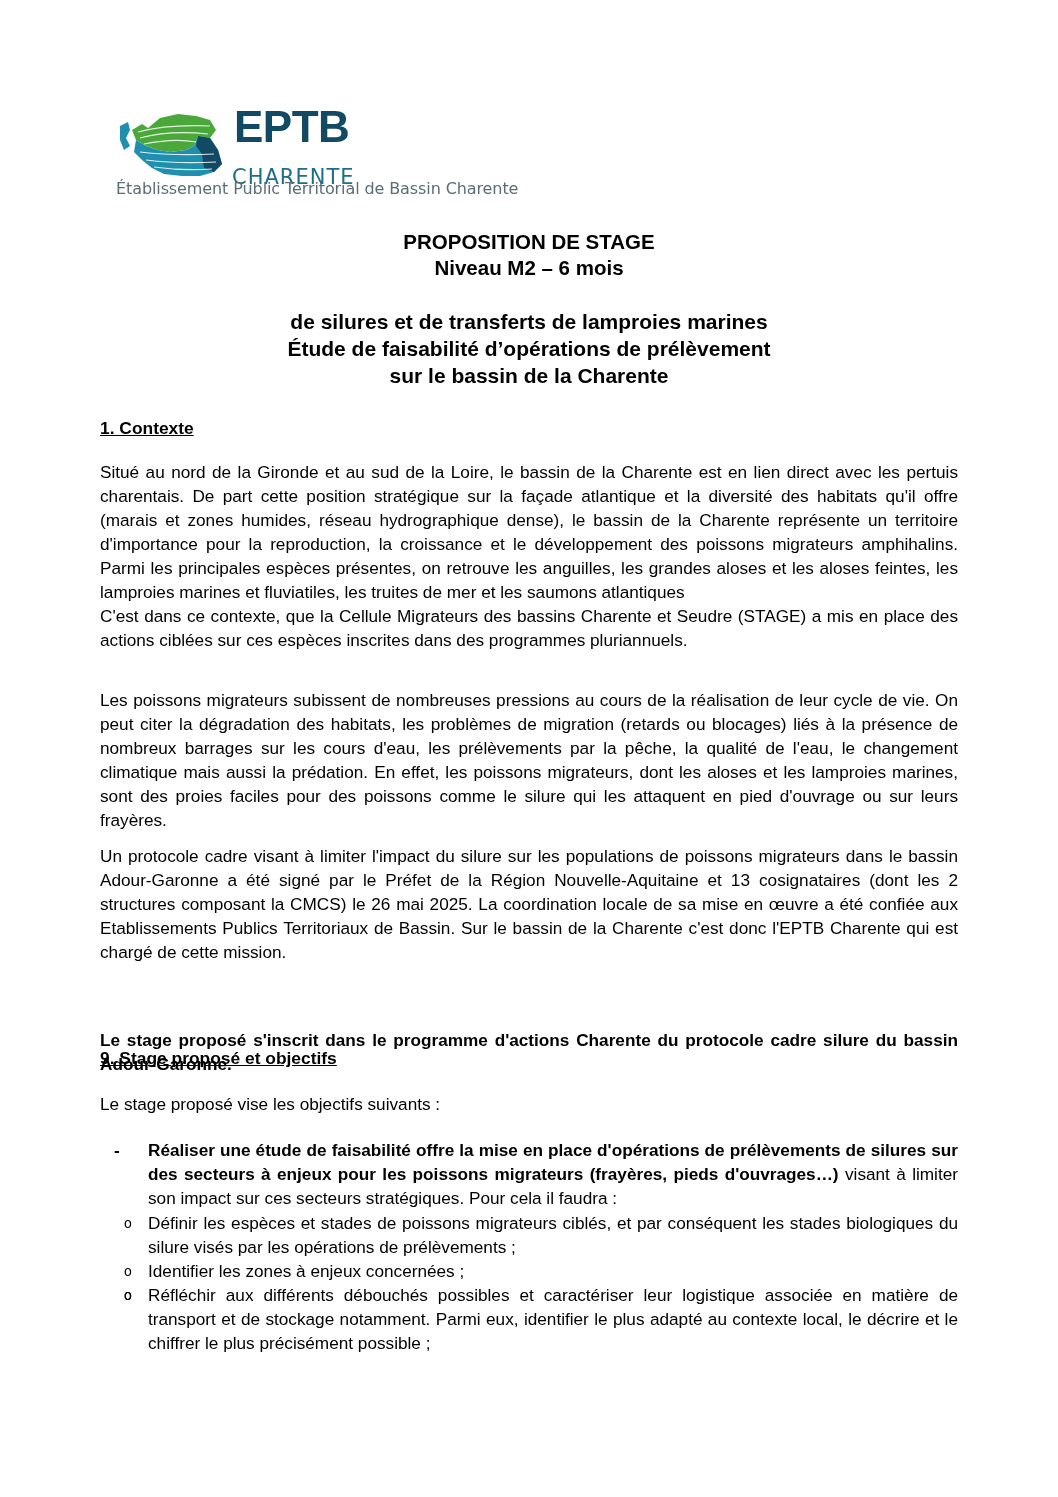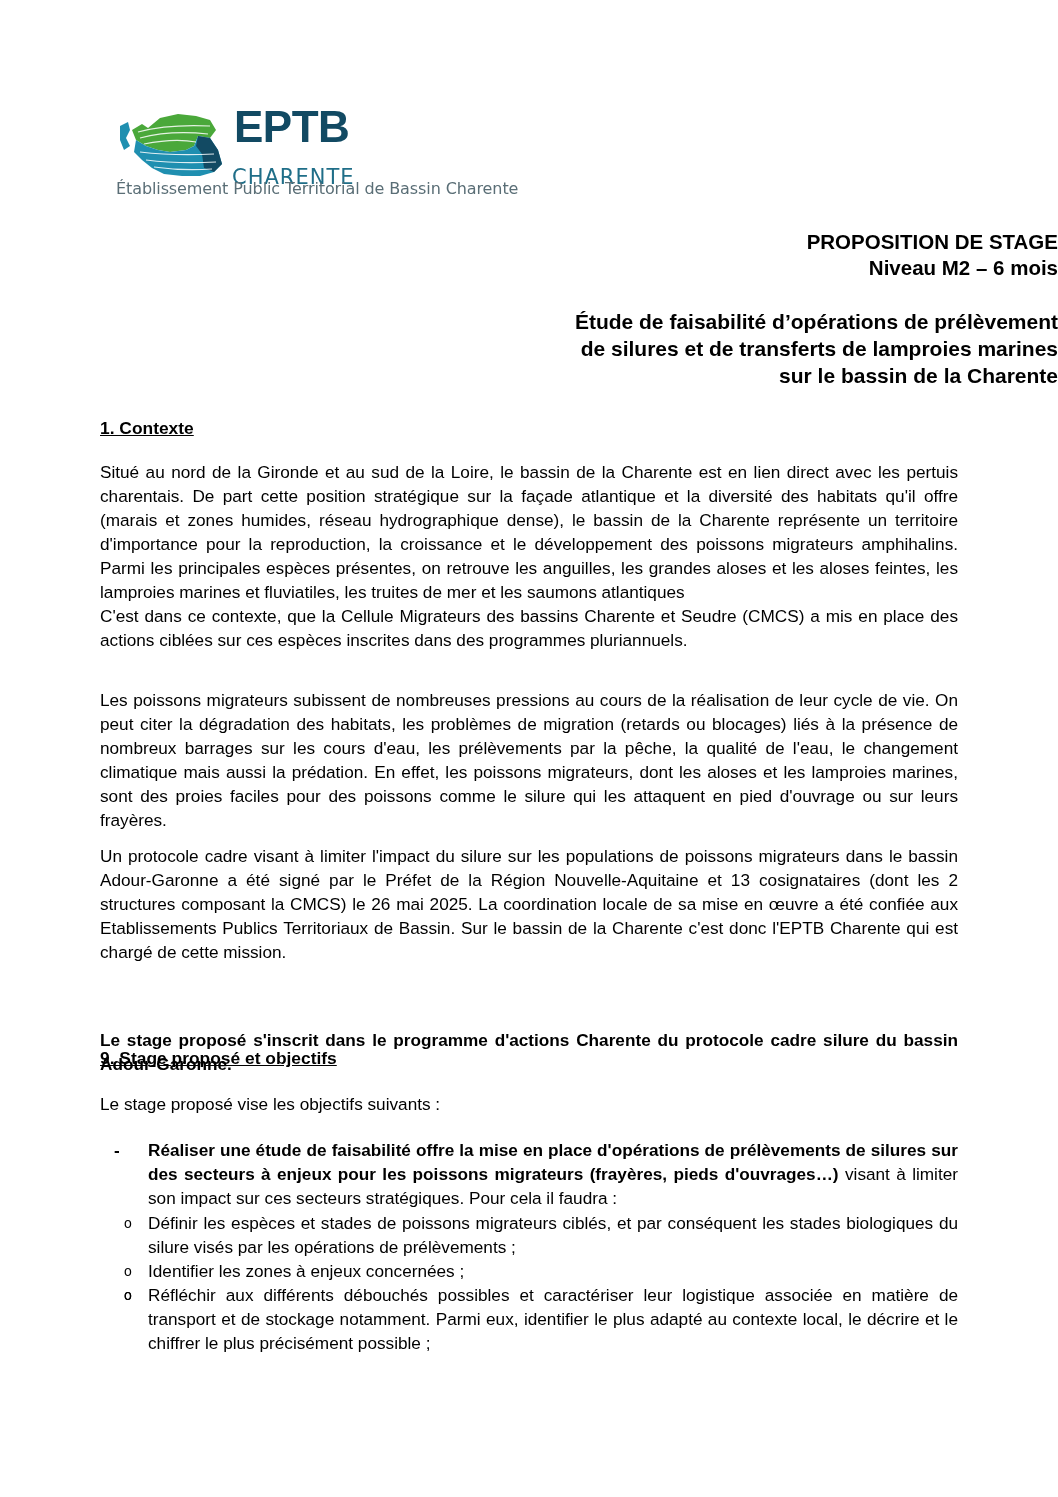--- a/index.html
+++ b/index.html
@@ -64,21 +64,21 @@
       font-size: 16px;
       color: #5a6e76;
       white-space: nowrap;
       letter-spacing: -0.1px;
     }
     
     .title-block {
       position: absolute;
       left: 0;
       width: 1058px;
-      text-align: right;
+      text-align: center;
       font-weight: bold;
       font-size: 20.5px;
       line-height: 26px;
     }
     .t1 { top: 229px; }
     .t2 { top: 308px; font-size: 21px; line-height: 27px; }
     .content {
       position: absolute;
       left: 100px;
       width: 858px;
@@ -153,32 +153,32 @@
     <div class="logo-eptb">EPTB</div>
     <div class="logo-charente">CHARENTE</div>
     <div class="logo-sub">Établissement Public Territorial de Bassin Charente</div>
   </div>
 
   <div class="title-block t1">
     <div>PROPOSITION DE STAGE</div>
     <div>Niveau M2 – 6 mois</div>
   </div>
   <div class="title-block t2">
+    <div>de silures et de transferts de lamproies marines</div>
     <div>Étude de faisabilité d’opérations de prélèvement</div>
-    <div>de silures et de transferts de lamproies marines</div>
     <div>sur le bassin de la Charente</div>
   </div>
 
   <div class="content" style="top:416px;">
     <span class="h">1. Contexte</span>
   </div>
 
   <div class="content" style="top:460px;">
     <p class="p"><span>Situé au nord de la Gironde et au sud de la Loire, le bassin de la Charente est en lien direct avec les pertuis charentais. De part cette position stratégique sur la façade atlantique et la diversité des habitats qu'il offre (marais et zones humides, réseau hydrographique dense), le bassin de la Charente représente un territoire d'importance pour la reproduction, la croissance et le développement des </span><b>poissons migrateurs amphihalins</b><span>. Parmi les principales espèces présentes, on retrouve les anguilles, les </span><b>grandes aloses et les aloses feintes</b><span>, les lamproies marines et fluviatiles, les truites de mer et les saumons atlantiques</span></p>
-    <p class="p"><span>C'est dans ce contexte, que la </span><b>Cellule Migrateurs des bassins Charente et Seudre (CMCS)</b><span> a mis en place des actions ciblées sur ces espèces inscrites dans des programmes pluriannuels.</span></p>
+    <p class="p"><span>C'est dans ce contexte, que la </span><b>Cellule Migrateurs des bassins Charente et Seudre (STAGE)</b><span> a mis en place des actions ciblées sur ces espèces inscrites dans des programmes pluriannuels.</span></p>
   </div>
 
   <div class="content" style="top:688px;">
     <p class="p"><span>Les poissons migrateurs subissent de </span><b>nombreuses pressions</b><span> au cours de la réalisation de leur cycle de vie. On peut citer la dégradation des habitats, les problèmes de migration (retards ou blocages) liés à la présence de nombreux barrages sur les cours d'eau, les prélèvements par la pêche, la qualité de l'eau, le changement climatique mais aussi </span><b>la prédation</b><span>. En effet, les poissons migrateurs, dont les aloses et les lamproies marines, sont des proies faciles pour des poissons comme le silure qui les attaquent en pied d'ouvrage ou sur leurs frayères.</span></p>
   </div>
 
   <div class="content" style="top:844px;">
     <p class="p">Un protocole cadre visant à limiter l'impact du silure sur les populations de poissons migrateurs dans le bassin Adour-Garonne a été signé par le Préfet de la Région Nouvelle-Aquitaine et 13 cosignataires (dont les 2 structures composant la CMCS) le 26 mai 2025. La coordination locale de sa mise en œuvre a été confiée aux Etablissements Publics Territoriaux de Bassin. Sur le bassin de la Charente c'est donc l'EPTB Charente qui est chargé de cette mission.</p>
   </div>
 

